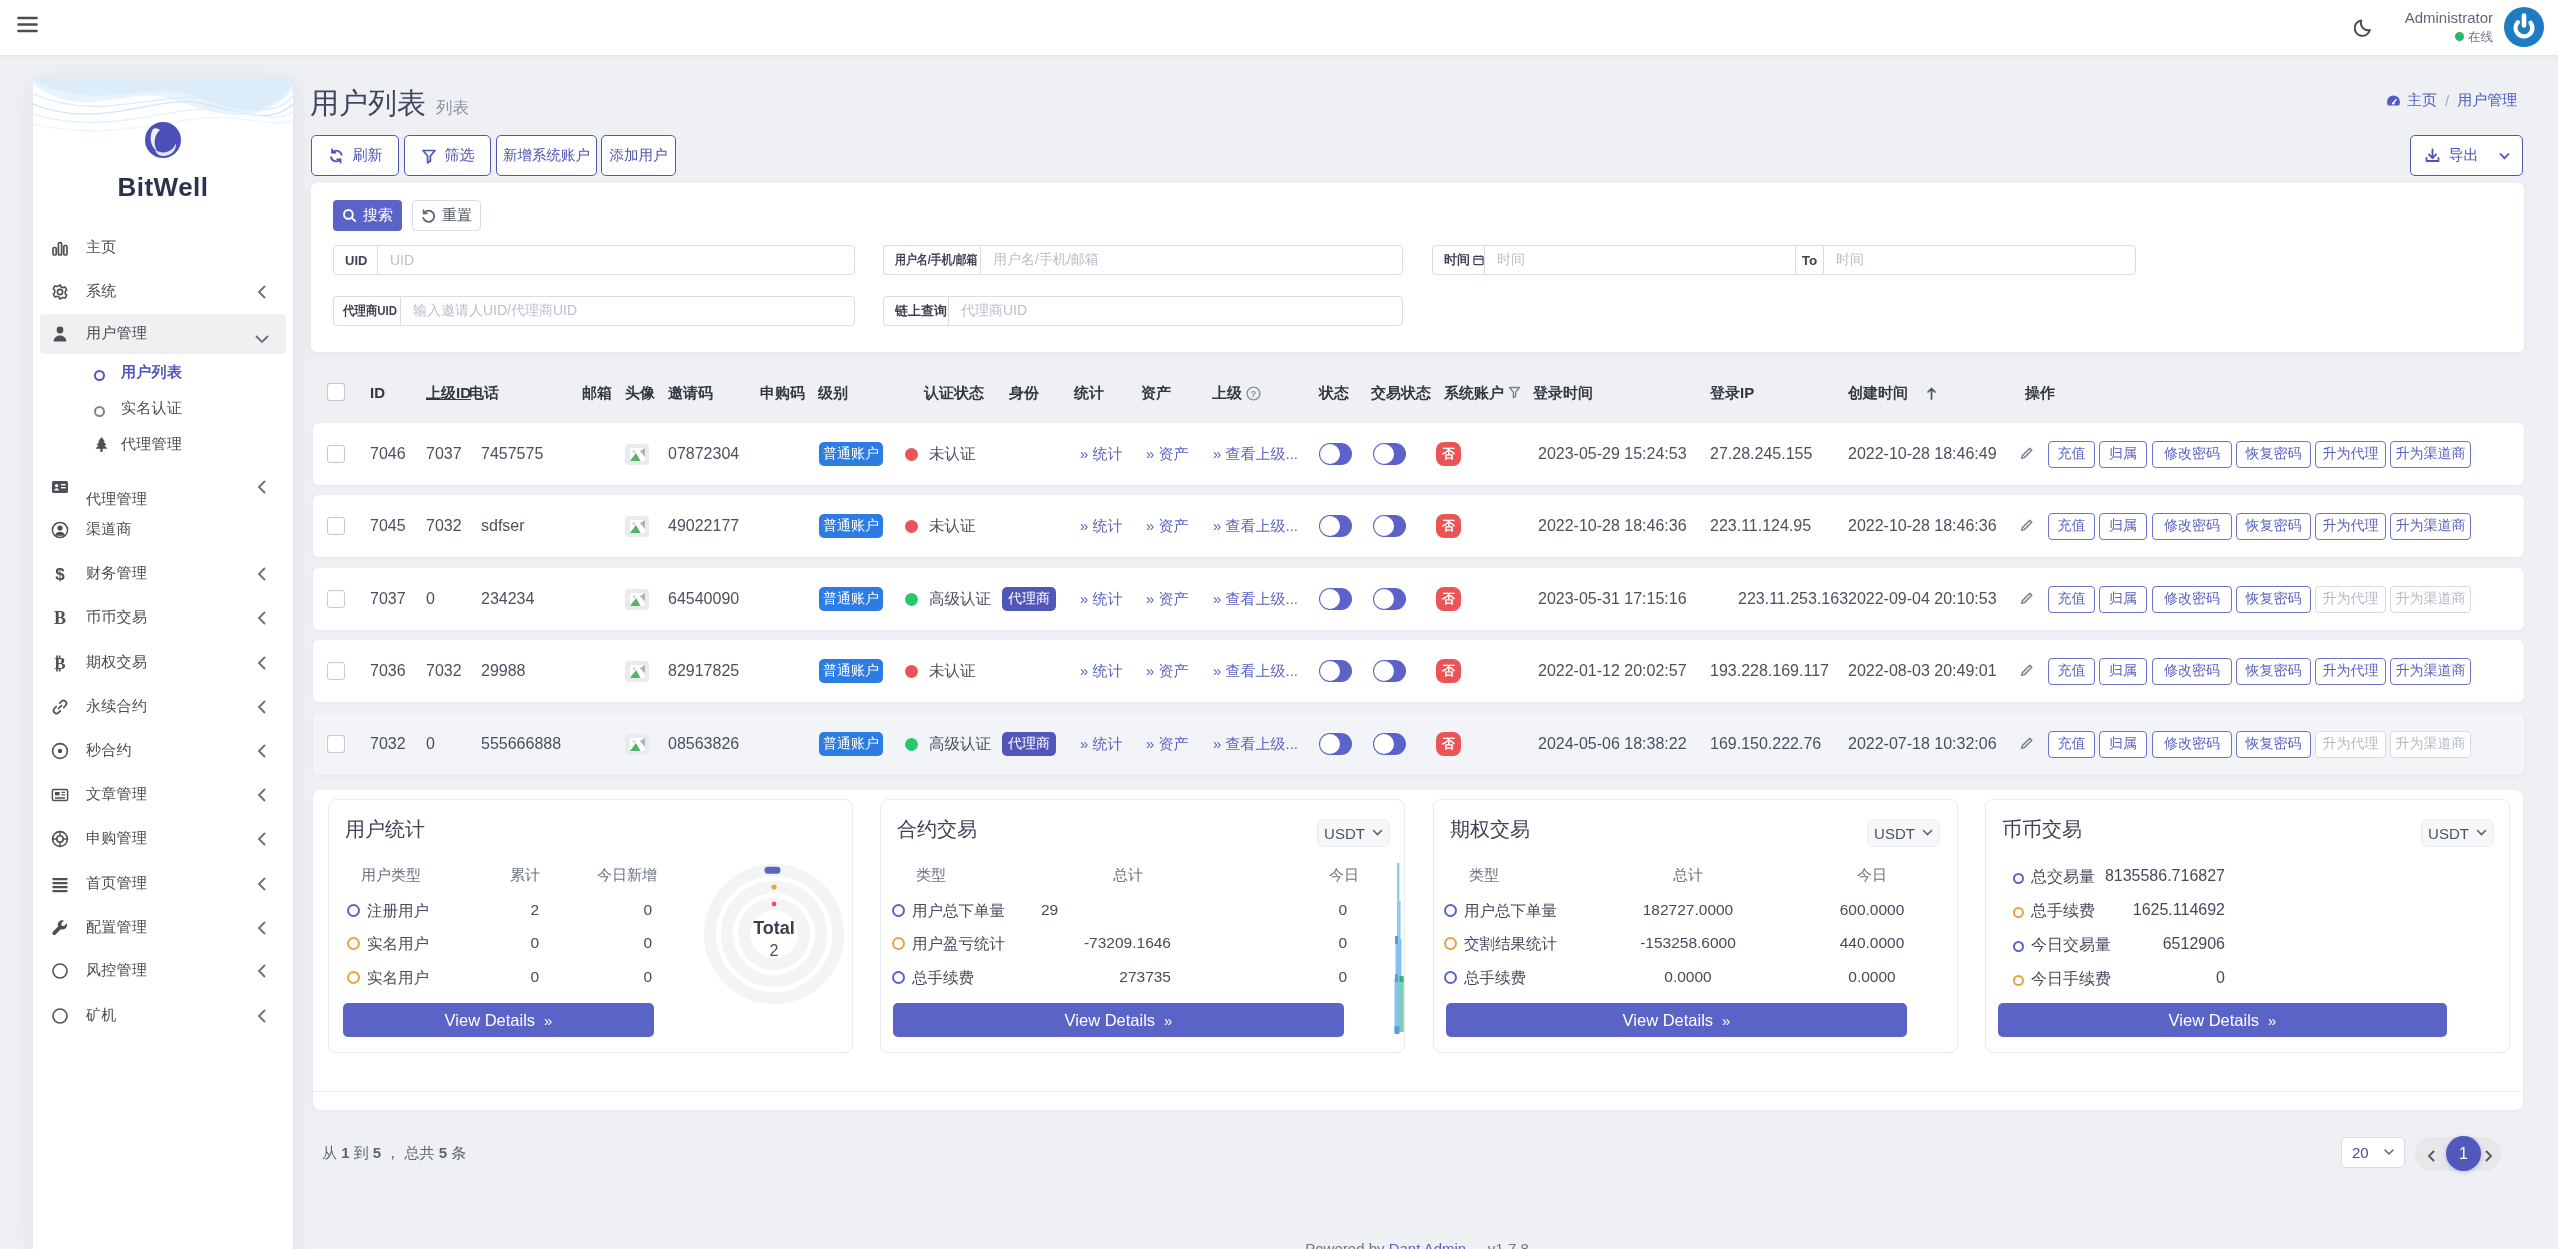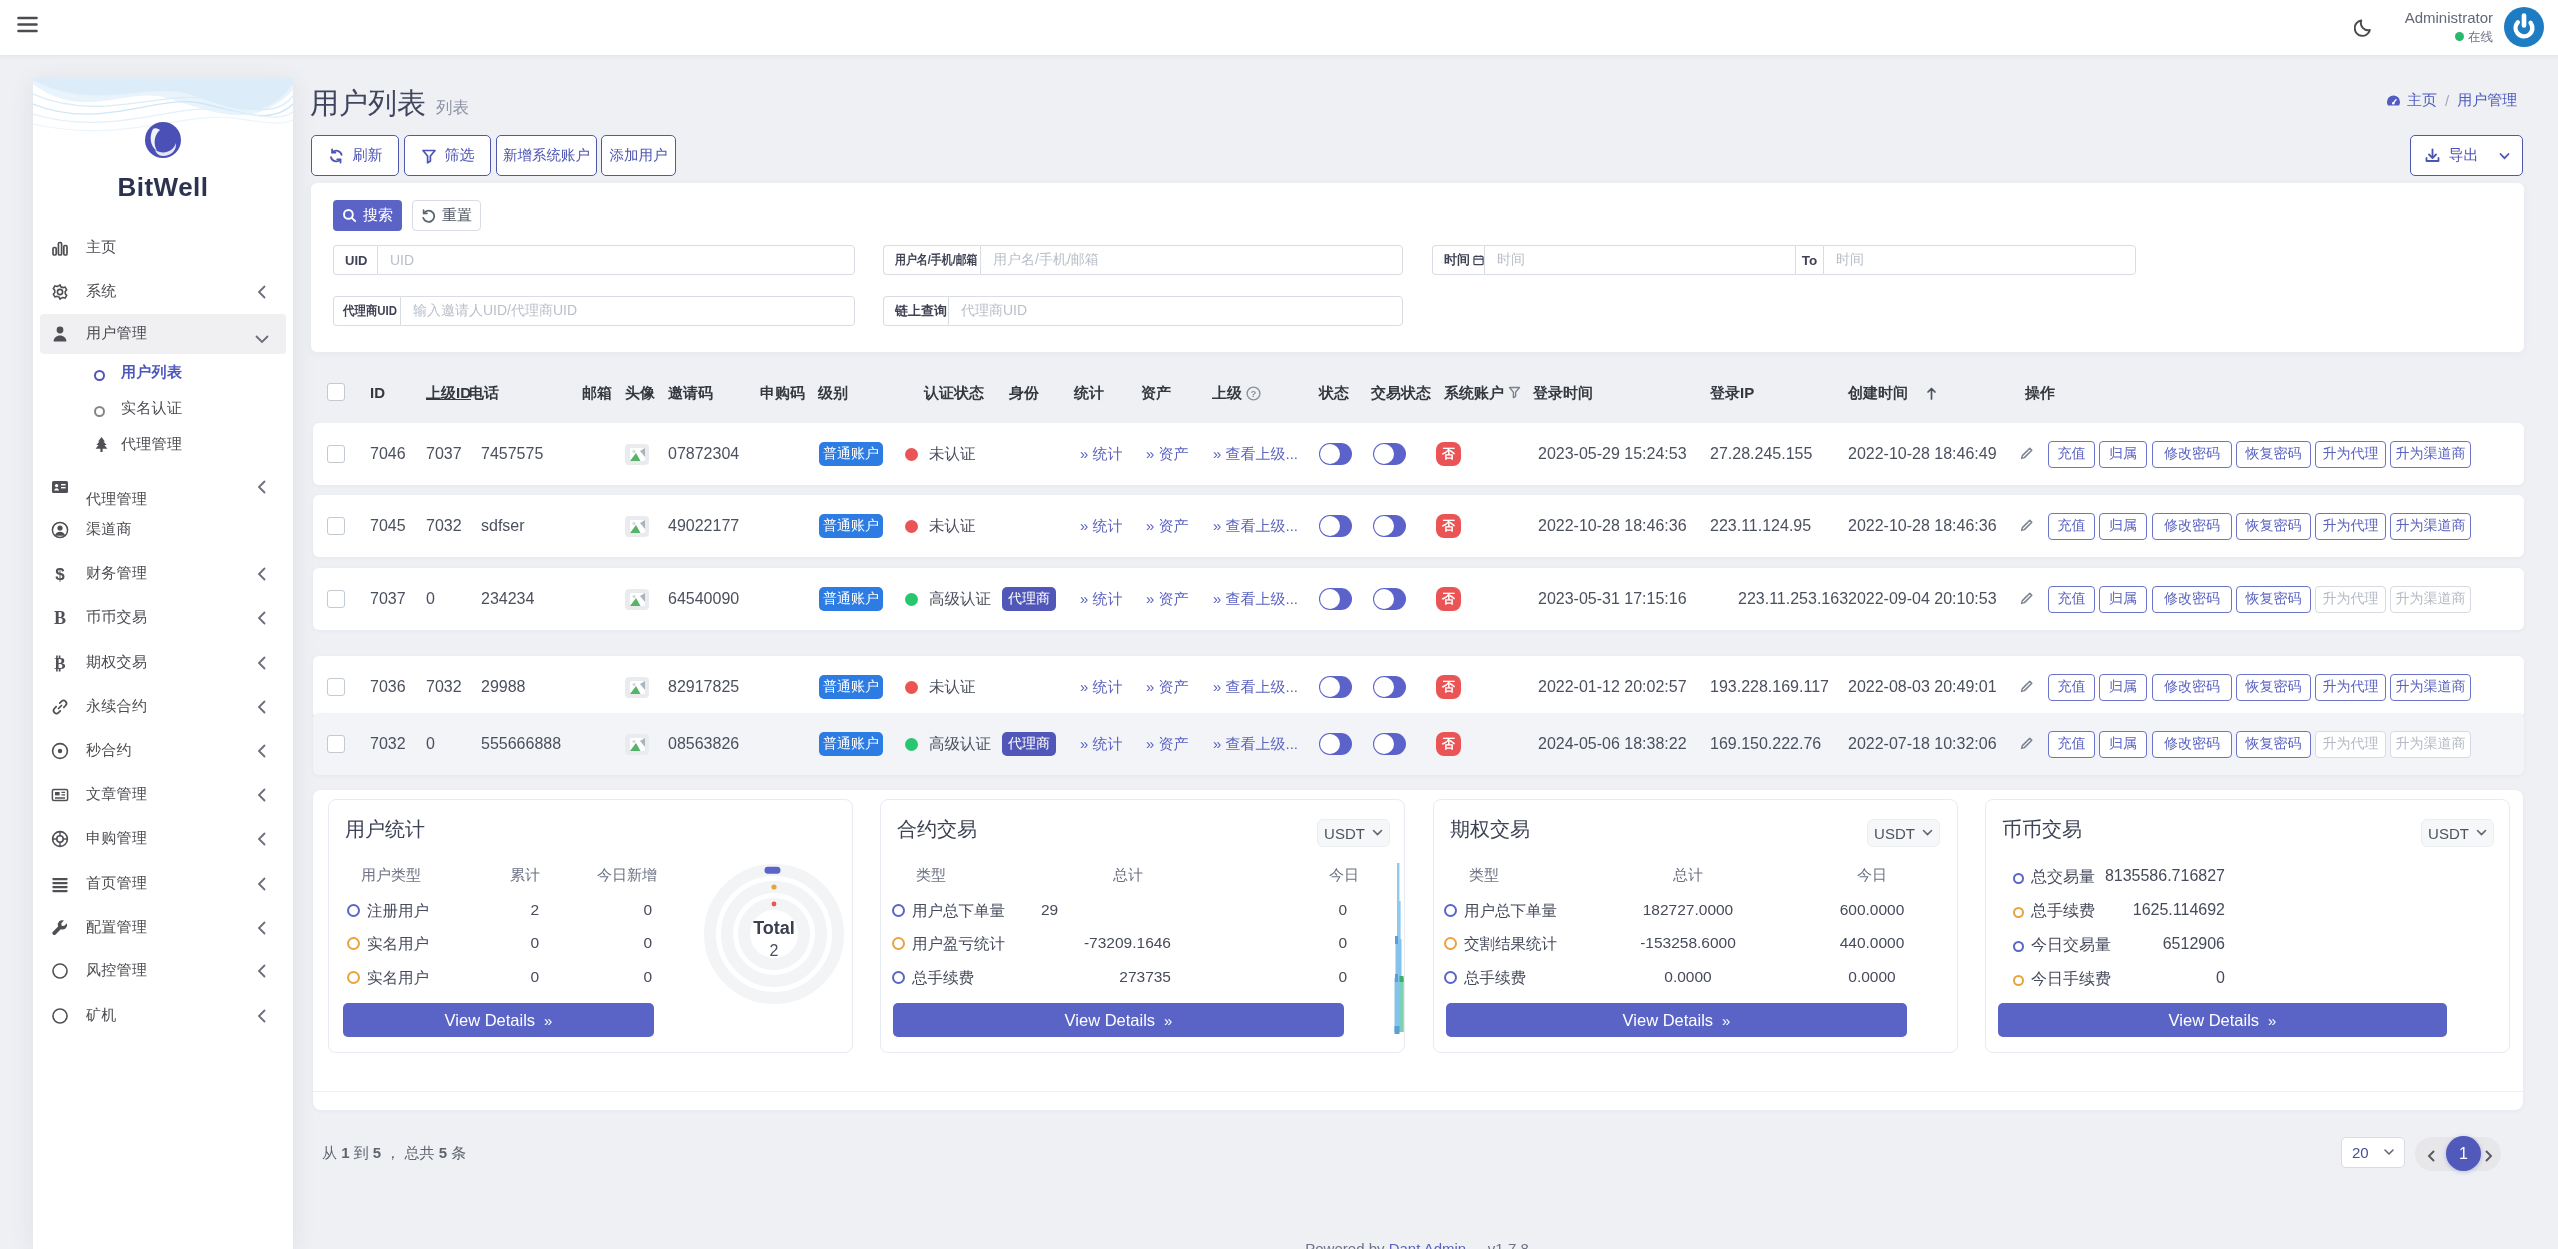--- a/index.html
+++ b/index.html
@@ -549,21 +549,21 @@
 <div class="cell" style="left:1923px;">
       <span class="act" style="width:75px">恢复密码</span>
     </div>
 <div class="cell" style="left:2002px;">
       <span class="act dis" style="width:71px">升为代理</span>
     </div>
 <div class="cell" style="left:2077px;">
       <span class="act dis" style="width:81px">升为渠道商</span>
     </div>
 </div>
-<div class="row" style="top:656px;">
+<div class="row" style="top:640px;">
 <div class="cell" style="left:14px;">
       <span class="cb"></span>
     </div>
 <div class="cell" style="left:57px;">7036</div>
 <div class="cell" style="left:113px;">7032</div>
 <div class="cell" style="left:168px;">29988</div>
 <div class="cell" style="left:312px;">
       <span style="width:24px;height:21px;background:#e9ebee;border-radius:4px;display:flex;align-items:center;justify-content:center">
         <svg width="15" height="13" viewBox="0 0 15 13" style="">
           <rect x="0" y="0" width="15" height="13" rx="1.5" fill="#fff"></rect>

